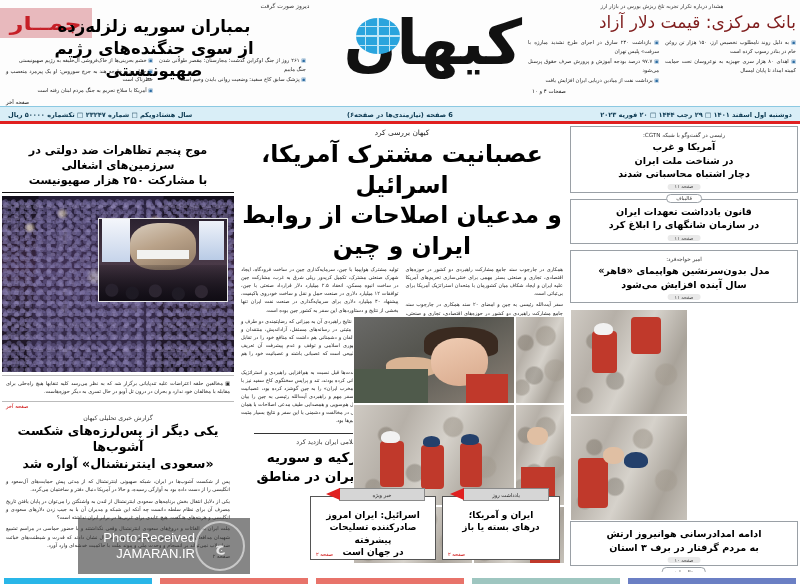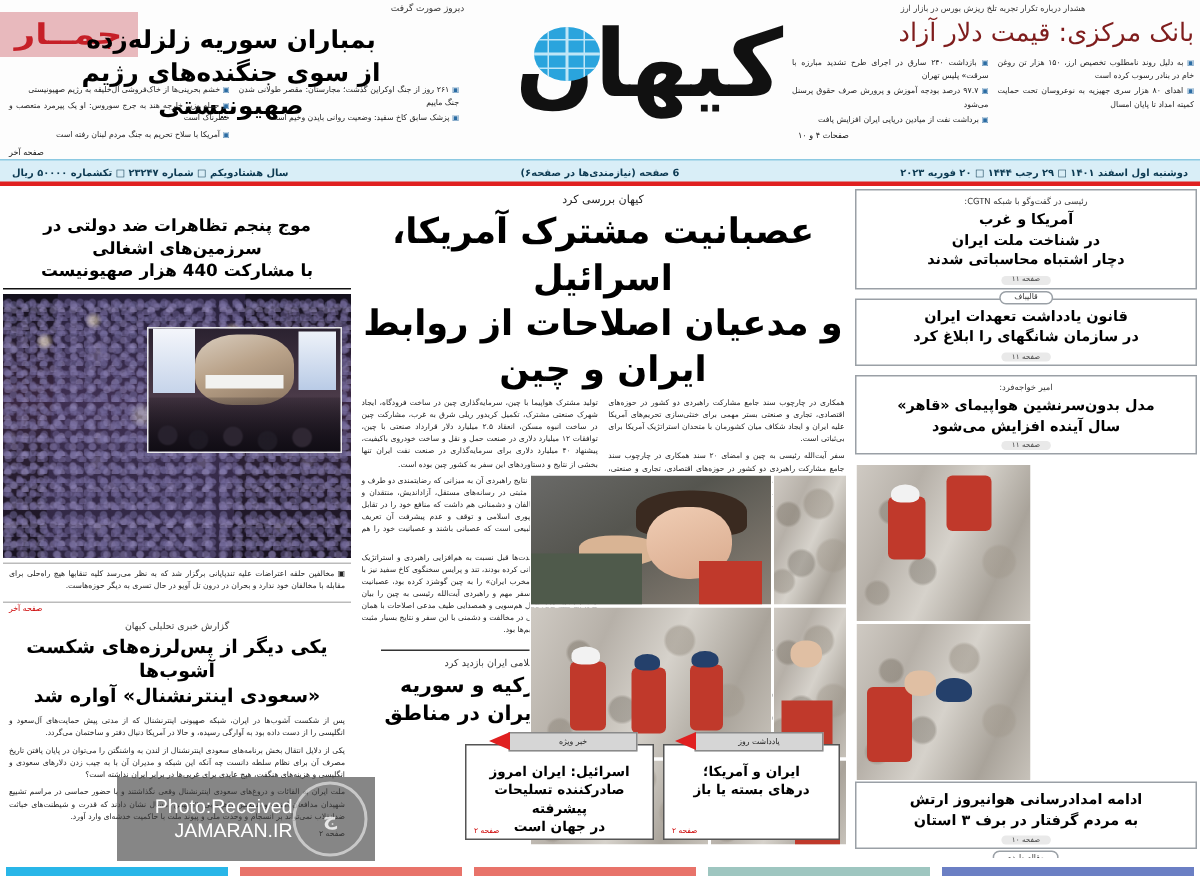--- a/index.html
+++ b/index.html
@@ -353,21 +353,21 @@
     <div class="seg center">6 صفحه (نیازمندی‌ها در صفحه۶)</div>
     <div class="seg left">سال هشتادویکم □ شماره ۲۳۲۴۷ □ تکشماره ۵۰۰۰۰ ریال</div>
   </div>
   <div class="redline" style="background: rgb(224, 32, 32);"></div>
 
   <div class="body">
 
     <div class="col-left">
       <div class="lead-head">
         <div>موج پنجم تظاهرات ضد دولتی در سرزمین‌های اشغالی</div>
-        <div>با مشارکت 440 هزار صهیونیست</div>
+        <div>با مشارکت ۲۵۰ هزار صهیونیست</div>
       </div>
 
       <div class="photo-protest">
         <div class="street"></div>
         <div class="crowd"></div>
         <div class="streetlights"></div>
         <div class="inset-photo">
           <div class="inset-flagL"></div>
           <div class="inset-flagR"></div>
           <div class="inset-face"></div>

